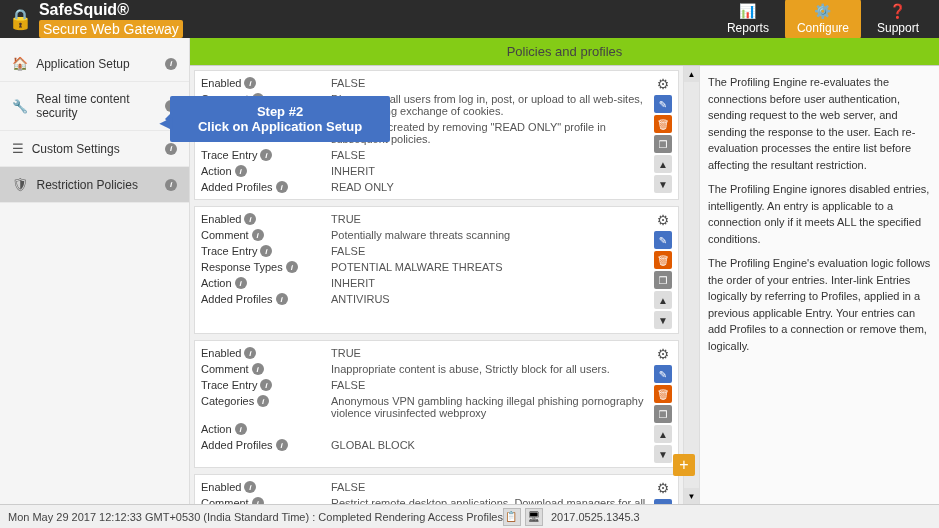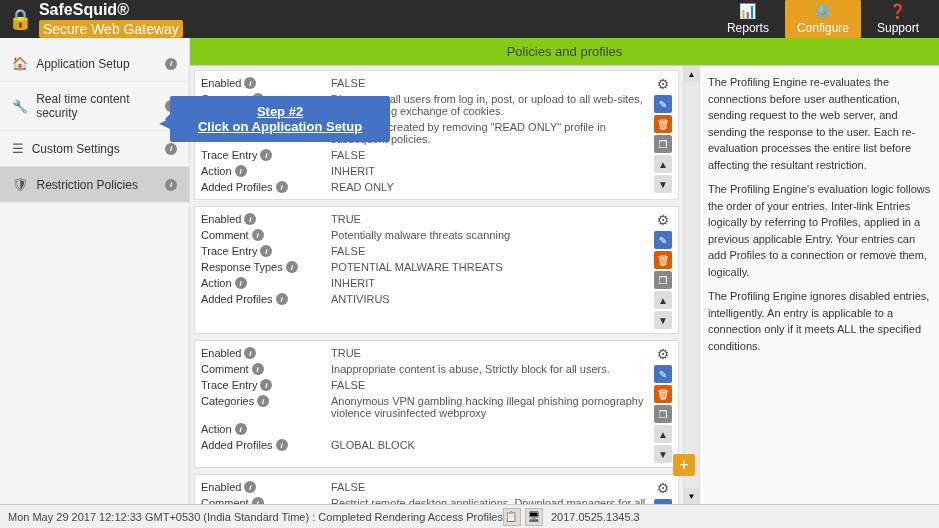--- a/index.html
+++ b/index.html
@@ -96,21 +96,20 @@
       top: 58px;
       background: #4472c4;
       color: white;
       padding: 8px 16px;
       font-size: 13px;
       font-weight: bold;
       text-align: center;
       z-index: 100;
       border-radius: 2px;
       min-width: 220px;
-      text-decoration: underline;
     }
     .step-box::before {
       content: '';
       position: absolute;
       left: -10px;
       top: 50%;
       transform: translateY(-50%);
       border: 5px solid transparent;
       border-right-color: #4472c4;
     }
@@ -497,22 +496,22 @@
       </div>
 
       <div class="scrollbar-controls">
         <button class="scroll-btn">▲</button>
         <div style="flex:1;background:#e8e8e8;"></div>
         <button class="scroll-btn">▼</button>
       </div>
 
       <div class="help-panel">
         <p>The Profiling Engine re-evaluates the connections before user authentication, sending request to the web server, and sending the response to the user. Each re-evaluation processes the entire list before affecting the resultant restriction.</p>
+        <p>The Profiling Engine ignores disabled entries, intelligently. An entry is applicable to a connection only if it meets ALL the specified conditions.</p>
         <p>The Profiling Engine's evaluation logic follows the order of your entries. Inter-link Entries logically by referring to Profiles, applied in a previous applicable Entry. Your entries can add Profiles to a connection or remove them, logically.</p>
-        <p>The Profiling Engine ignores disabled entries, intelligently. An entry is applicable to a connection only if it meets ALL the specified conditions.</p>
       </div>
 
     </div>
   </div>
 
   <div style="position:absolute;right:244px;bottom:28px;z-index:10;">
     <button class="add-btn">+</button>
   </div>
 
 </div>

